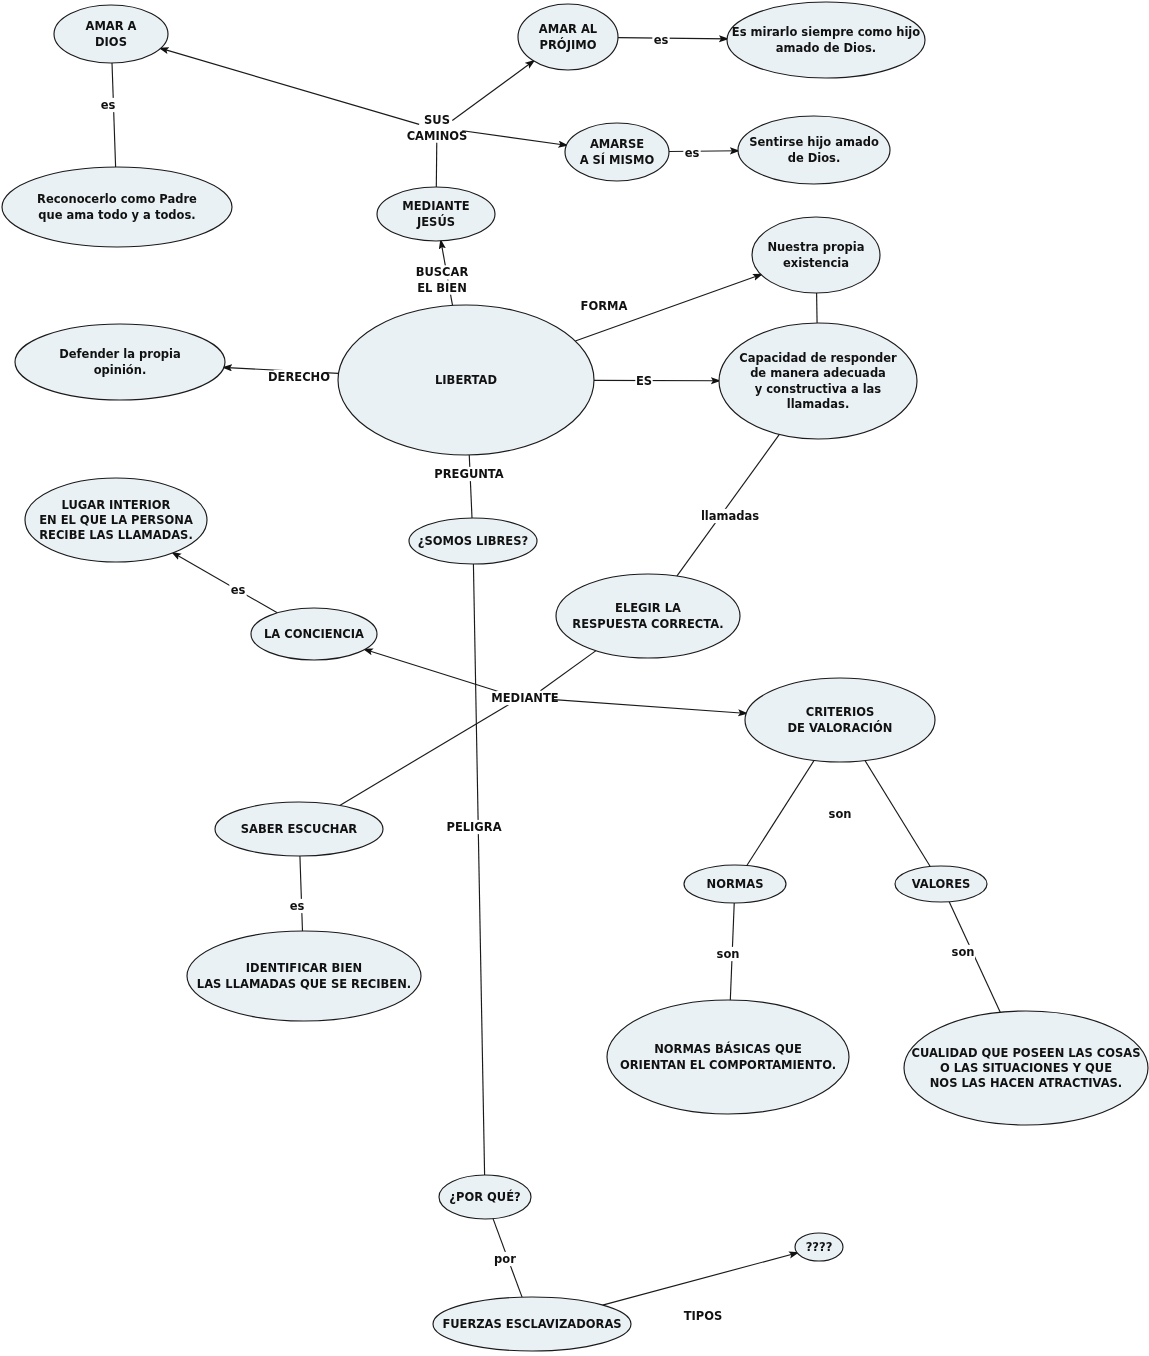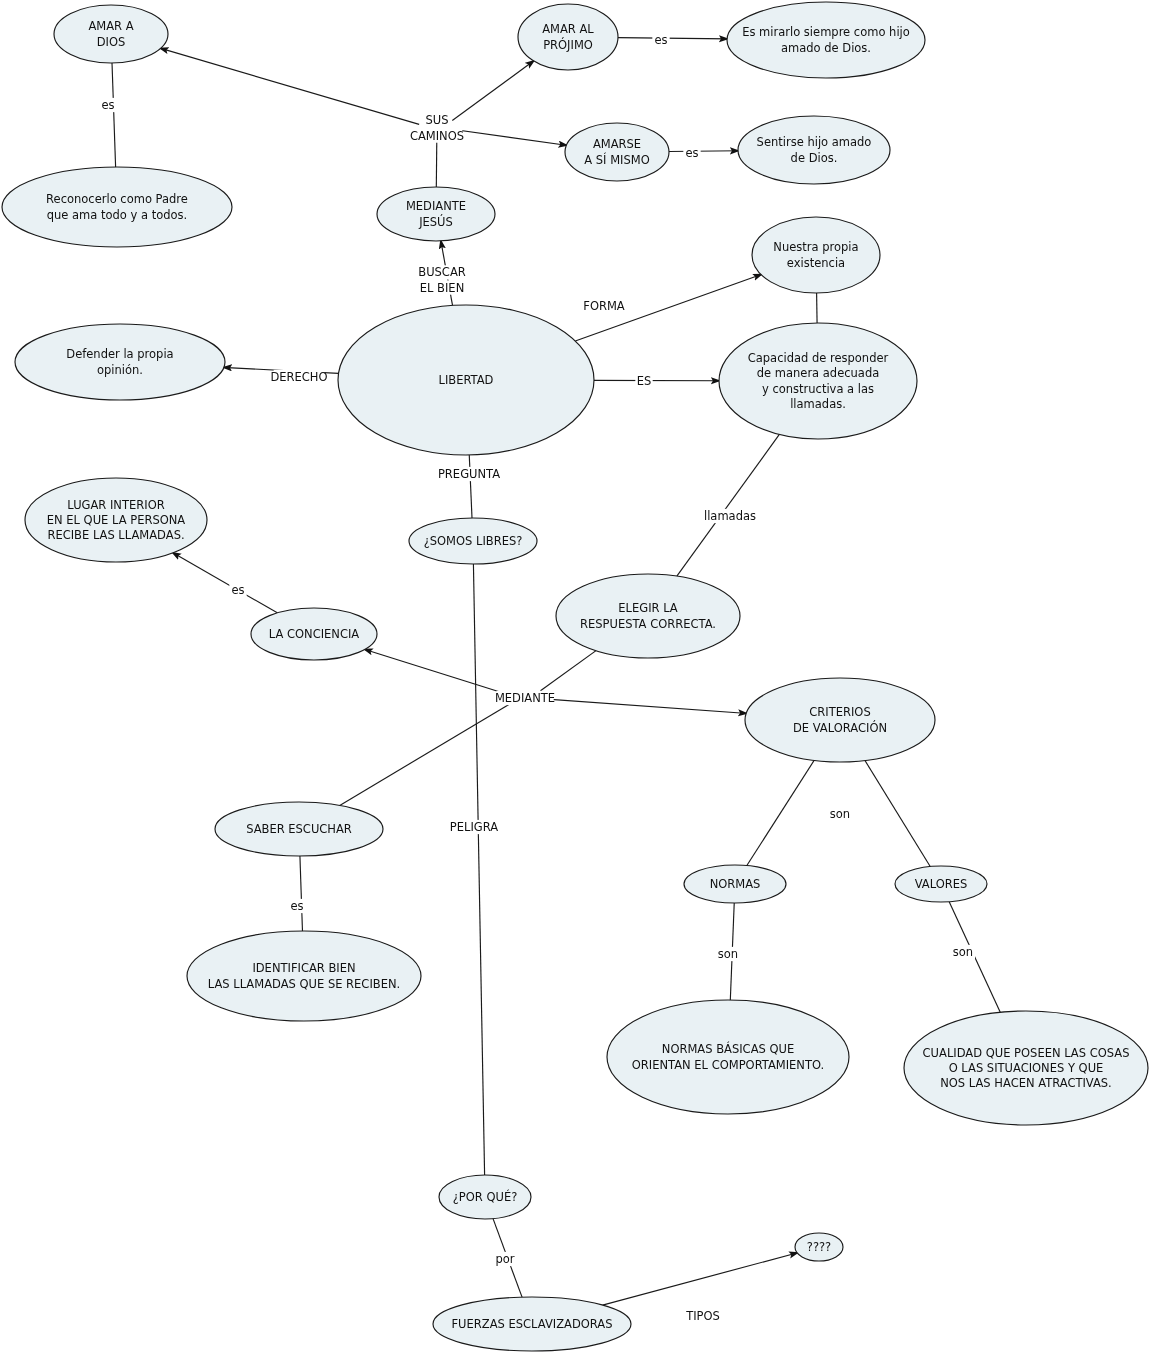--- a/index.html
+++ b/index.html
@@ -10,20 +10,21 @@
   }
   body {
     font-family: "DejaVu Sans", "Liberation Sans", sans-serif;
   }
   #canvas-wrap {
     position: relative;
     width: 1149px;
     height: 1356px;
     background: #ffffff;
     overflow: hidden;
+    font-weight: bold;
   }
   #map-svg {
     position: absolute;
     left: 0;
     top: 0;
     width: 1149px;
     height: 1356px;
   }
   .node-ellipse {
     fill: #e9f1f4;

